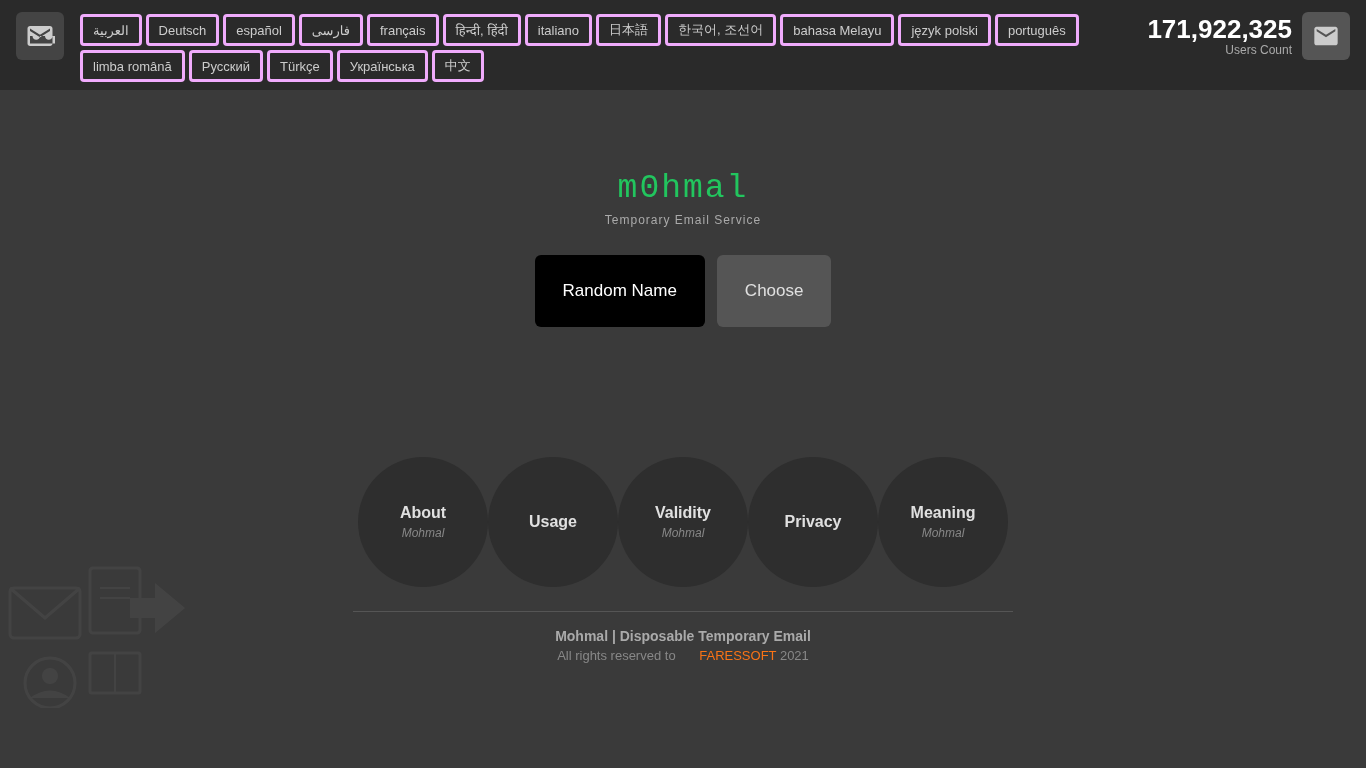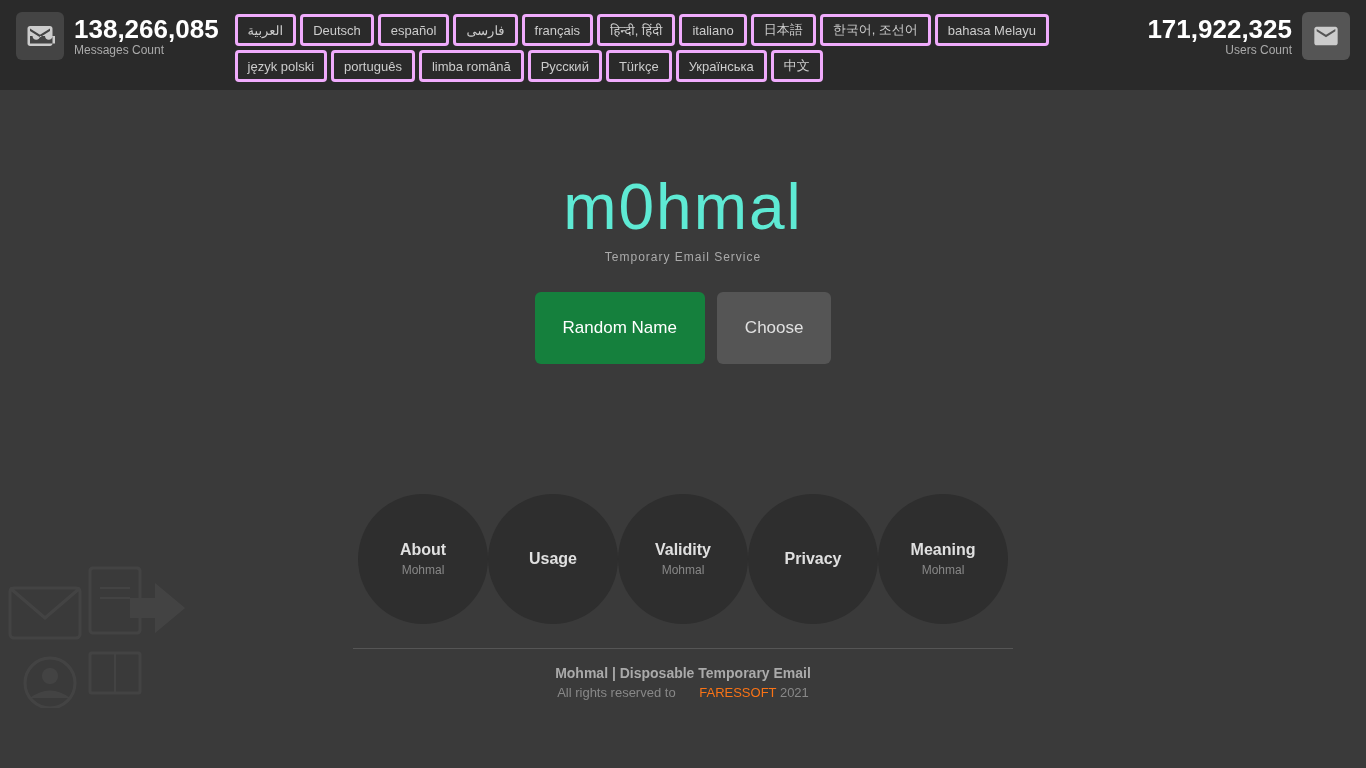--- a/index.html
+++ b/index.html
@@ -134,41 +134,42 @@
     .main-content {
       display: flex;
       flex-direction: column;
       align-items: center;
       justify-content: center;
       padding-top: 80px;
       position: relative;
     }
 
     .brand-title {
-      font-size: 64px;
-      color: #5eead4;
+      font-size: 33px;
+      color: #22c55e;
       font-weight: 300;
       letter-spacing: 2px;
+      font-family: Liberation Mono, monospace;
     }
 
     .brand-subtitle {
       font-size: 12px;
       color: #aaa;
       margin-top: 6px;
       letter-spacing: 1px;
     }
 
     .cta-buttons {
       display: flex;
       gap: 12px;
       margin-top: 28px;
     }
 
     .btn-random {
-      background-color: #15803d;
+      background-color: #000000;
       color: #fff;
       border: none;
       border-radius: 6px;
       padding: 14px 28px;
       font-size: 17px;
       cursor: pointer;
       font-weight: 500;
     }
 
     .btn-choose {
@@ -205,20 +206,21 @@
     .circle-main-label {
       font-size: 16px;
       color: #e0e0e0;
       font-weight: 600;
     }
 
     .circle-sub-label {
       font-size: 12px;
       color: #888;
       margin-top: 4px;
+      font-style: italic;
     }
 
     
     .divider {
       width: 660px;
       height: 1px;
       background: #555;
       margin: 24px auto 16px auto;
     }
 
@@ -263,24 +265,20 @@
   </style>
 </head>
 <body>
 
 <div class="header">
   <div class="header-left">
     <div class="inbox-icon">
       <svg viewBox="0 0 24 24">
         <path d="M20 4H4c-1.1 0-2 .9-2 2v12c0 1.1.9 2 2 2h16c1.1 0 2-.9 2-2V6c0-1.1-.9-2-2-2zm0 14H4v-6h2c0 1.66 1.34 3 3 3s3-1.34 3-3h4c0 1.66 1.34 3 3 3s3-1.34 3-3h2v6zm0-10l-8 5-8-5V6l8 5 8-5v2z"></path>
       </svg>
-    </div>
-    <div class="messages-count-block">
-      <span class="messages-count-number">138,266,085</span>
-      <span class="messages-count-label">Messages Count</span>
     </div>
   </div>
 
   <div class="languages-container" id="lang-container">
       <button class="lang-btn">العربية</button>
       <button class="lang-btn">Deutsch</button>
       <button class="lang-btn">español</button>
       <button class="lang-btn">فارسی</button>
       <button class="lang-btn">français</button>
       <button class="lang-btn">हिन्दी, हिंदी</button>

